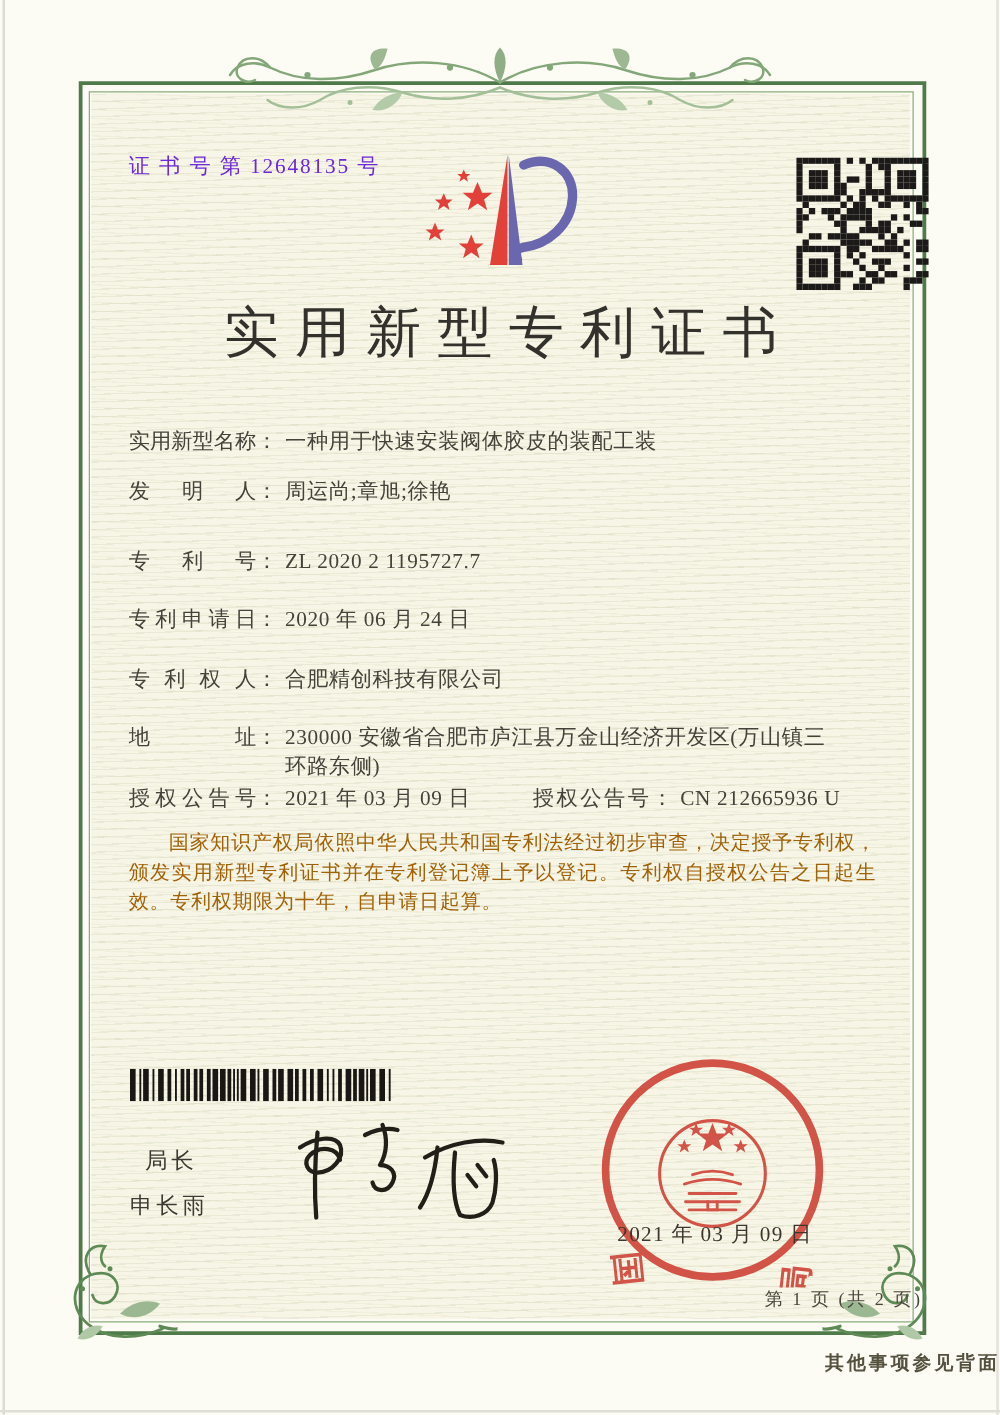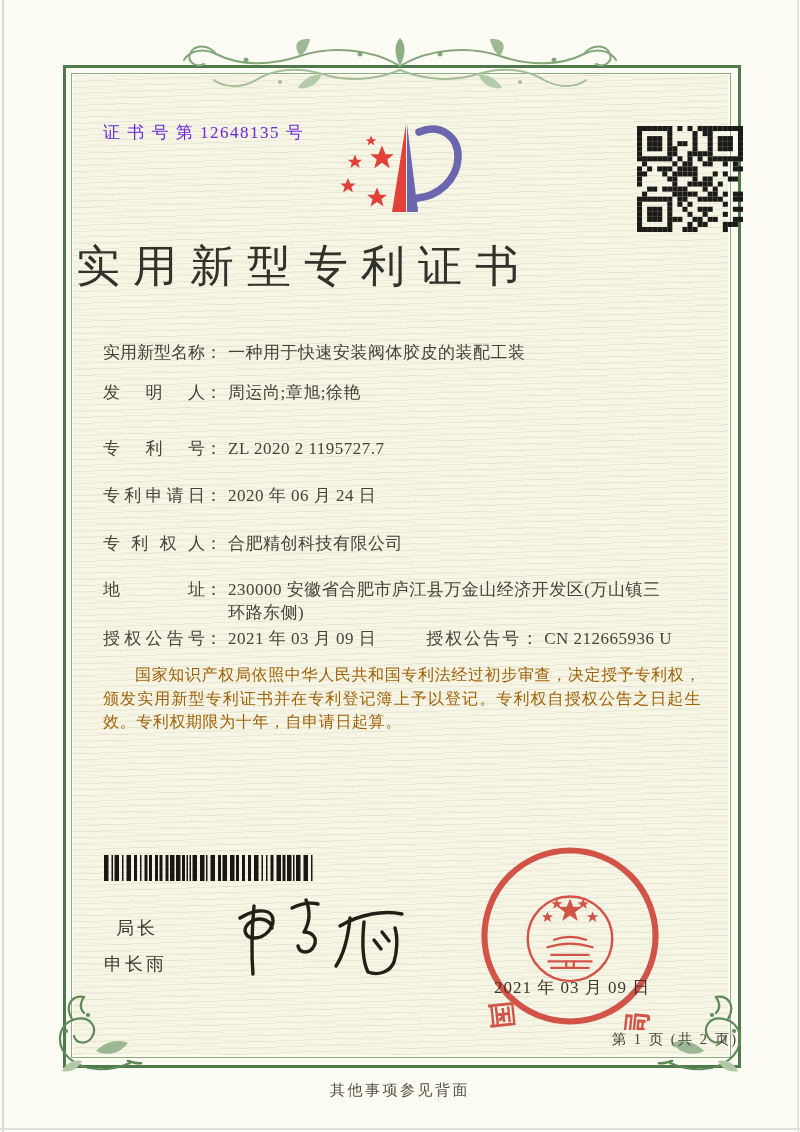--- a/index.html
+++ b/index.html
@@ -29,21 +29,21 @@
   .orn-top{left:180px;top:36px;width:440px;height:64px;}
   .orn-bl{left:42px;top:991px;width:100px;height:86px;}
   .orn-br{left:658px;top:991px;width:100px;height:86px;transform:scaleX(-1);}
 
   .cert-no{position:absolute;left:103px;top:121px;font-size:17px;letter-spacing:1.5px;color:#6d28d9;}
 
   .logo{position:absolute;left:334px;top:110px;width:136px;height:122px;}
   .qr{position:absolute;left:637px;top:126px;width:106px;height:106px;}
 
   .title{
-    position:absolute;left:63px;top:237px;width:675px;text-align:left;
+    position:absolute;left:63px;top:237px;width:675px;text-align:center;
     font-size:44px;letter-spacing:13px;padding-left:13px;box-sizing:border-box;
     color:#32312c;font-weight:400;
   }
 
   .frow{position:absolute;left:103px;font-size:17px;color:#45423a;line-height:24px;white-space:nowrap;}
   .flabel{display:inline-block;width:102px;text-align:justify;text-align-last:justify;vertical-align:top;}
   .colon{display:inline-block;vertical-align:top;margin-right:6px;}
   .fvalue{letter-spacing:0.5px;vertical-align:top;}
   .row-addr .fvalue{display:inline-block;width:436px;white-space:normal;line-height:23px;}
   .pair2{margin-left:50px;}
@@ -60,21 +60,21 @@
   .signer-name{position:absolute;left:104px;top:952px;font-size:18px;letter-spacing:3px;color:#3c3a32;}
   .signature{position:absolute;left:222px;top:888px;width:205px;height:105px;}
 
   .seal{position:absolute;left:476px;top:842px;width:188px;height:188px;opacity:0.9;}
   .seal-date{
     position:absolute;left:478px;top:976px;width:188px;text-align:center;
     font-size:17px;letter-spacing:1px;color:#3e362c;z-index:6;
   }
 
   .page-info{position:absolute;left:63px;top:1030px;width:675px;text-align:right;font-size:14.5px;letter-spacing:2px;color:#4a463c;}
-  .back-note{position:absolute;left:0;top:1081px;width:800px;text-align:center;font-size:15px;letter-spacing:2.5px;color:#55513f;}
+  .back-note{position:absolute;left:0;top:1081px;width:800px;text-align:right;font-size:15px;letter-spacing:2.5px;color:#55513f;font-weight:bold;}
 </style>
 </head>
 <body>
 
 <div class="edge-l"></div>
 <div class="edge-r"></div>
 <div class="edge-b"></div>
 
 <div class="frame-outer"></div>
 <div class="paper"></div>

